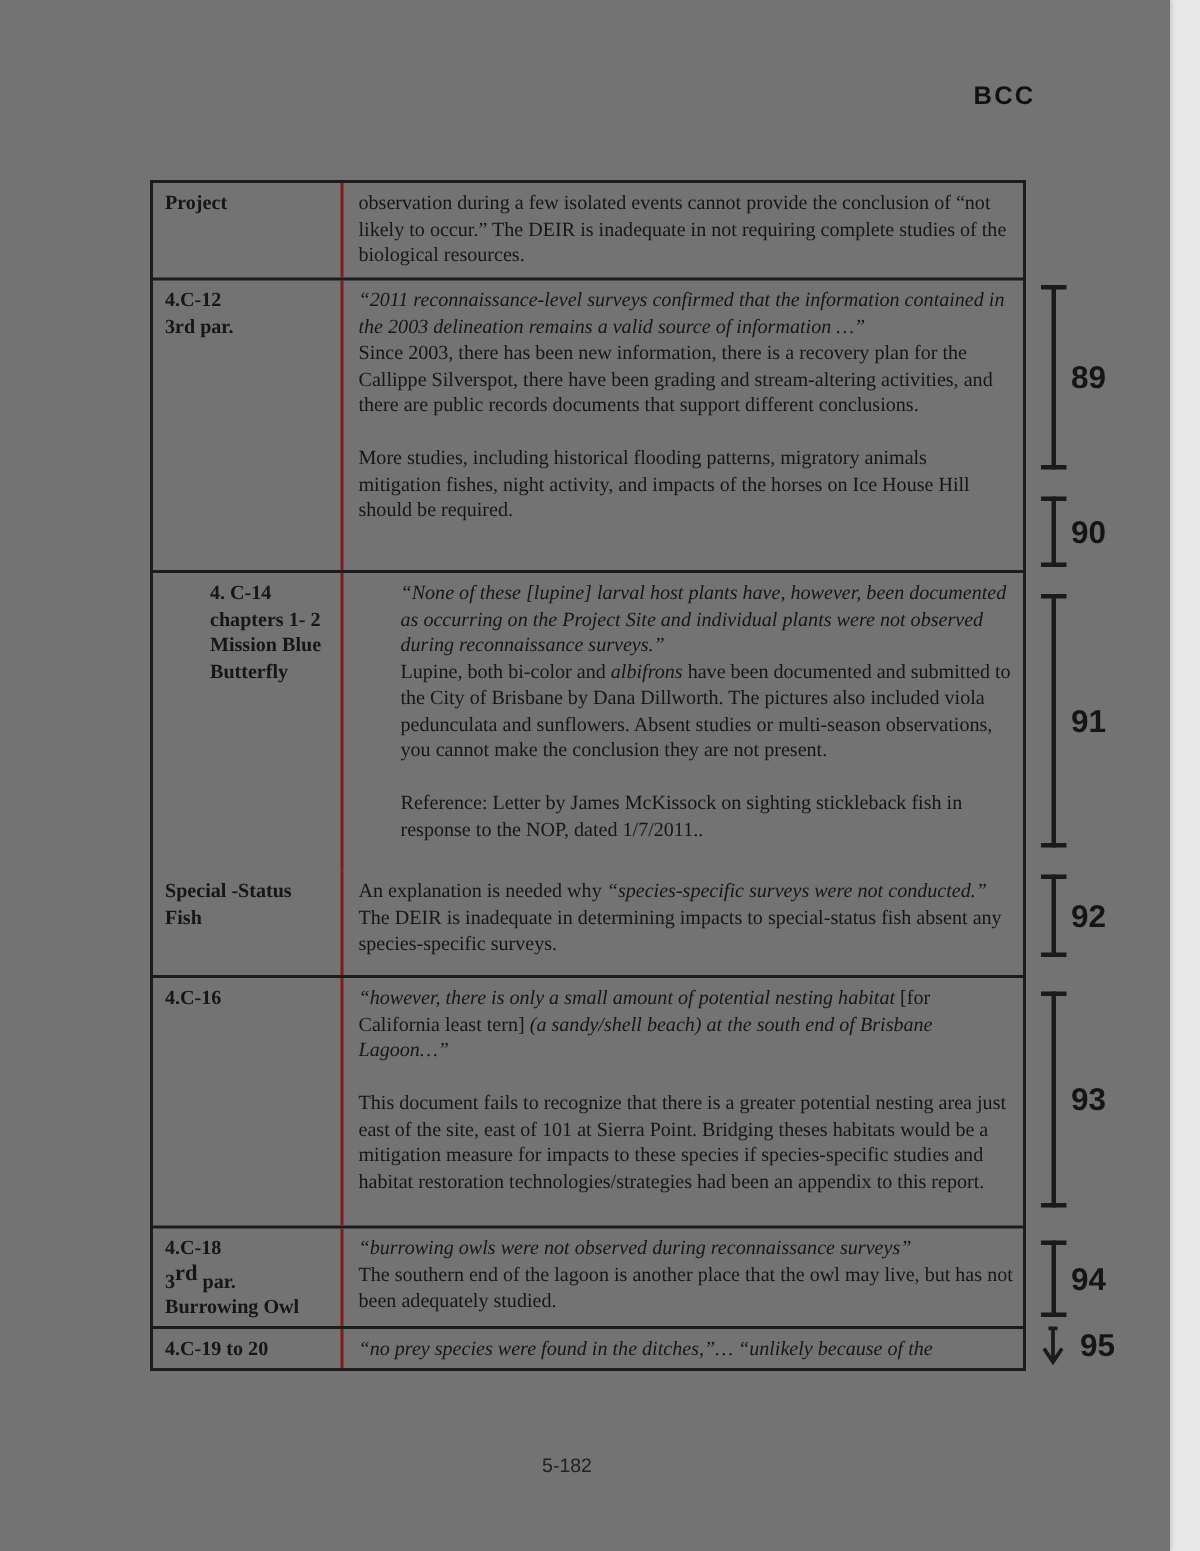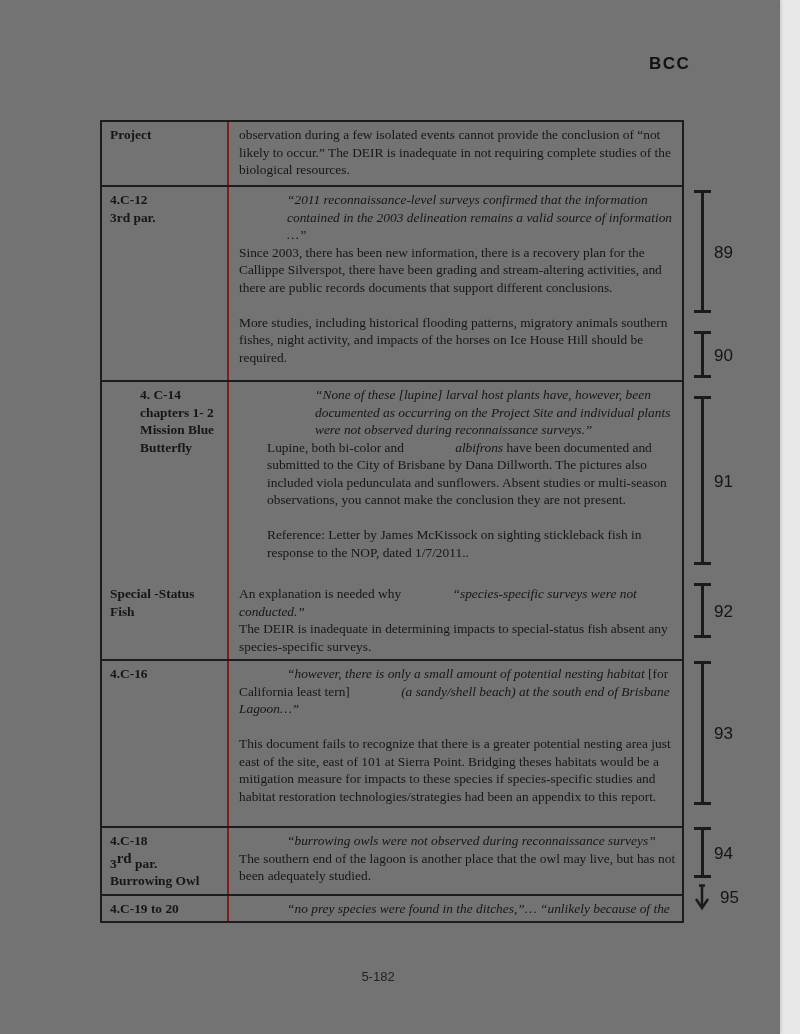--- a/index.html
+++ b/index.html
@@ -53,21 +53,21 @@
     line-height: 17.5px;
   }
   .r1 .comment-cell { min-height: 63px; }
   .r1 .ref-cell     { min-height: 63px; }
   .r2 .comment-cell { min-height: 193px; }
   .sub-a > .comment-cell, .sub-a > .ref-cell { min-height: 199px; padding-left: 38px; }
   .sub-b > .comment-cell, .sub-b > .ref-cell { min-height: 69px; }
   .r4 .comment-cell { min-height: 165px; }
   .r5 .comment-cell { min-height: 65px; }
   .r6 .comment-cell { min-height: 24px; }
-  .it { font-style: italic; margin-left: 48px; }
+  .it { font-style: italic; }
   .vspace { height: 17.5px; }
   .sup { vertical-align: super; font-size: 15px; }
   
   .bracket {
     position: absolute;
     left: 694px;
     width: 17px;
   }
   .bracket .stem {
     position: absolute;
@@ -82,22 +82,22 @@
     background: #1b1b1b;
   }
   .bracket .cap.top { top: 0; }
   .bracket .cap.bottom { bottom: 0; }
   .bracket .num, .arrow-mark .num {
     position: absolute;
     left: 20px;
     top: 50%;
     transform: translateY(-46%);
     font-family: "Liberation Sans", sans-serif;
-    font-weight: normal;
-    font-size: 17px;
+    font-weight: bold;
+    font-size: 21px;
     color: #151515;
     white-space: nowrap;
   }
   .arrow-mark {
     position: absolute;
     left: 694px;
     top: 884px;
     width: 17px;
     height: 26px;
   }
@@ -133,21 +133,21 @@
 
     <div class="trow r2">
       <div class="ref-cell">
         <div>4.C-12</div>
         <div>3rd par.</div>
       </div>
       <div class="comment-cell">
         <div class="it">“2011 reconnaissance-level surveys confirmed that the information contained in the 2003 delineation remains a valid source of information …”</div>
         <div>Since 2003, there has been new information, there is a recovery plan for the Callippe Silverspot, there have been grading and stream-altering activities, and there are public records documents that support different conclusions.</div>
         <div class="vspace"></div>
-        <div>More studies, including historical flooding patterns, migratory animals southern fishes, night activity, and impacts of the horses on Ice House Hill should be required.</div>
+        <div>More studies, including historical flooding patterns, migratory animals mitigation fishes, night activity, and impacts of the horses on Ice House Hill should be required.</div>
       </div>
     </div>
 
     <div class="trow r3" style="display:block;">
       <div class="subrow sub-a">
         <div class="ref-cell">
           <div>4. C-14</div>
           <div>chapters 1- 2</div>
           <div>Mission Blue</div>
           <div>Butterfly</div>

